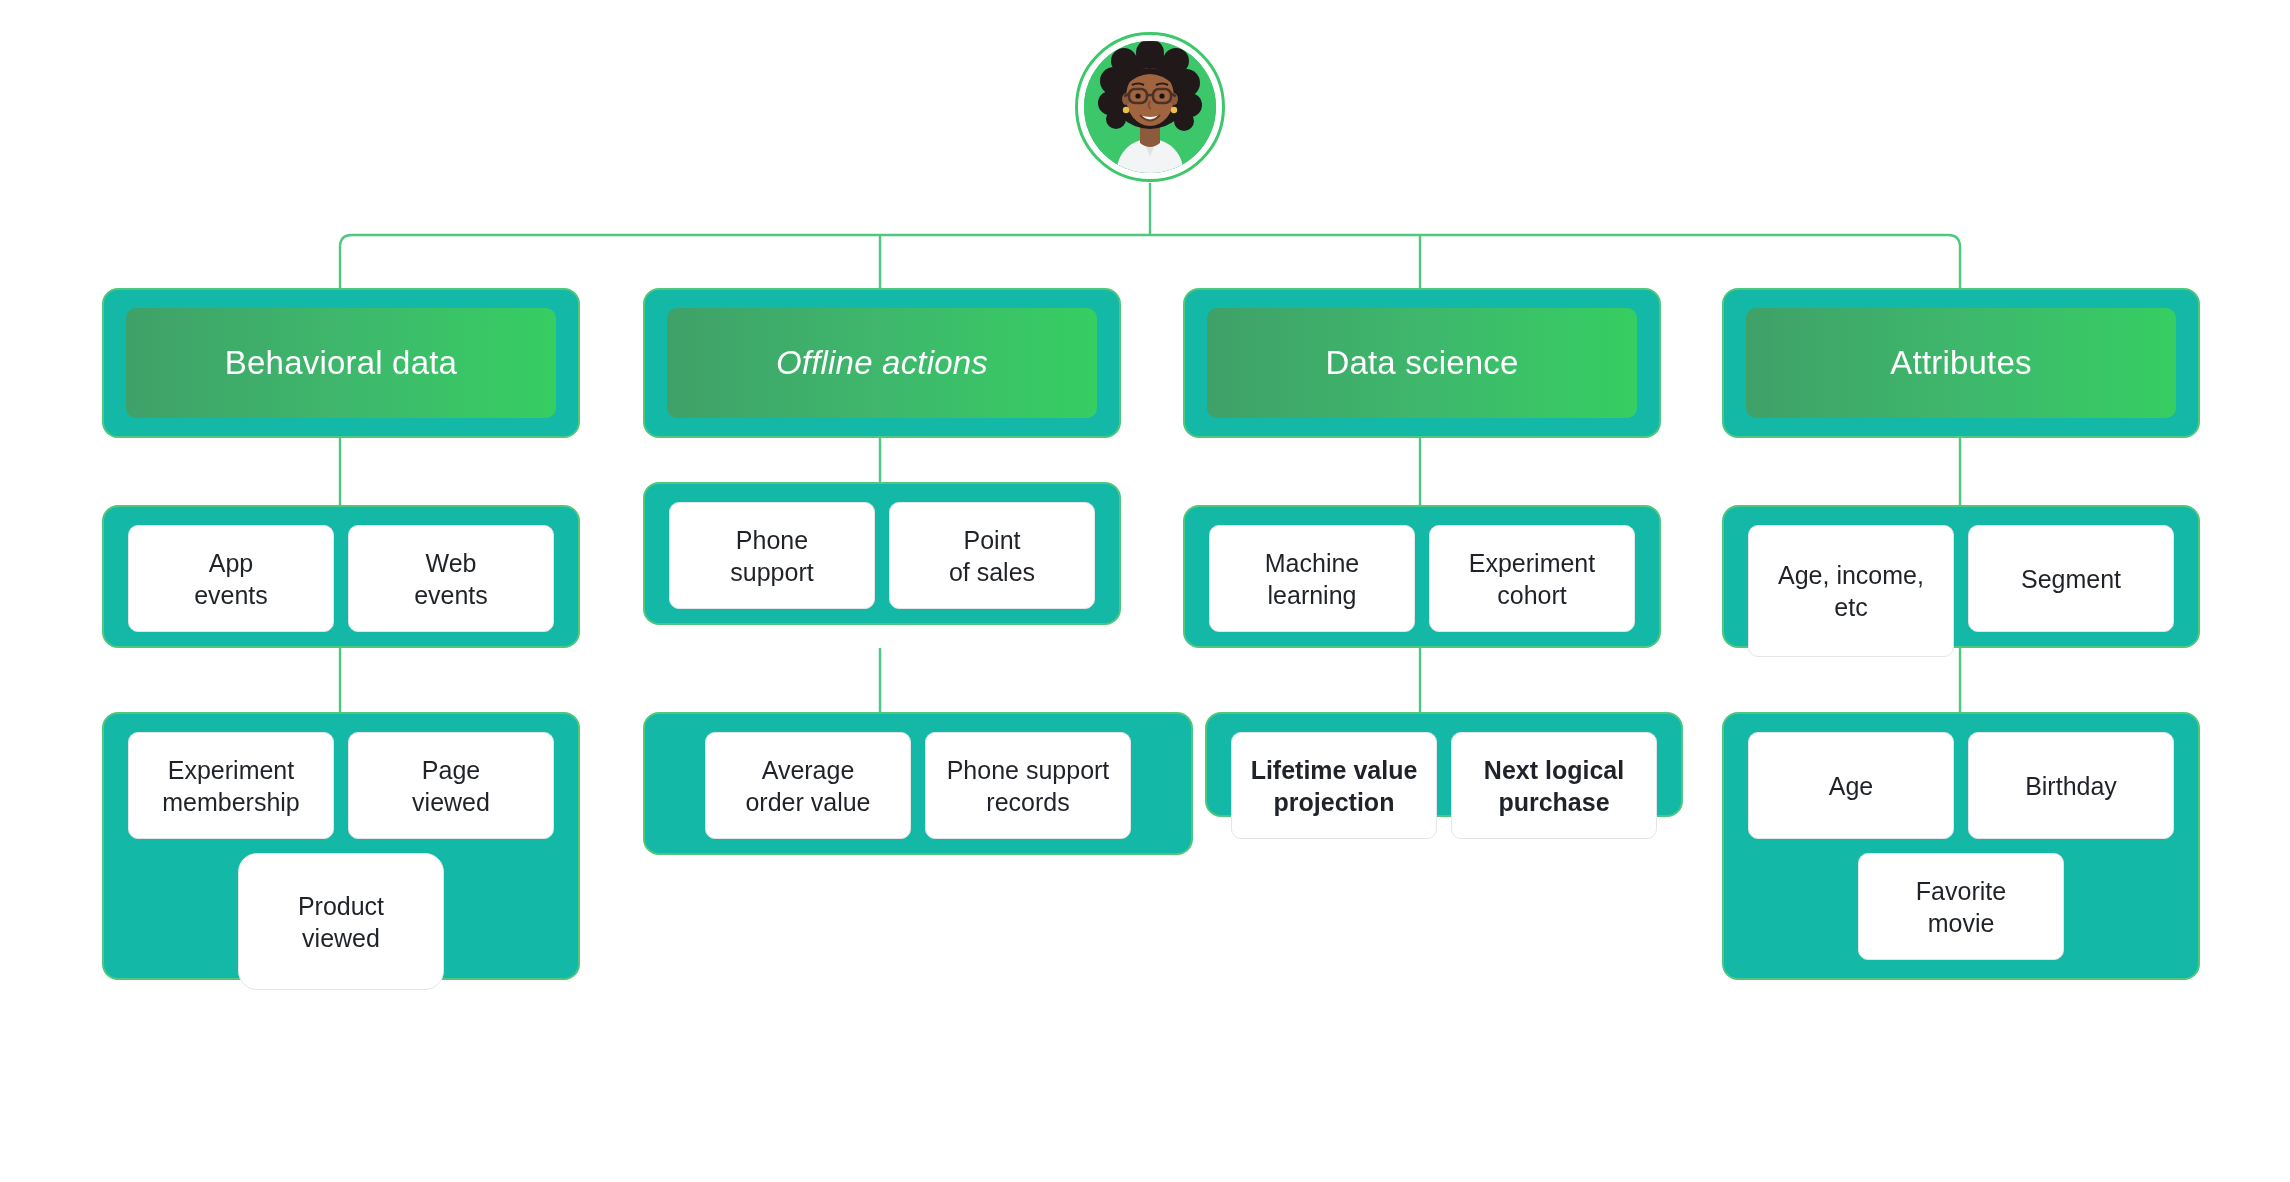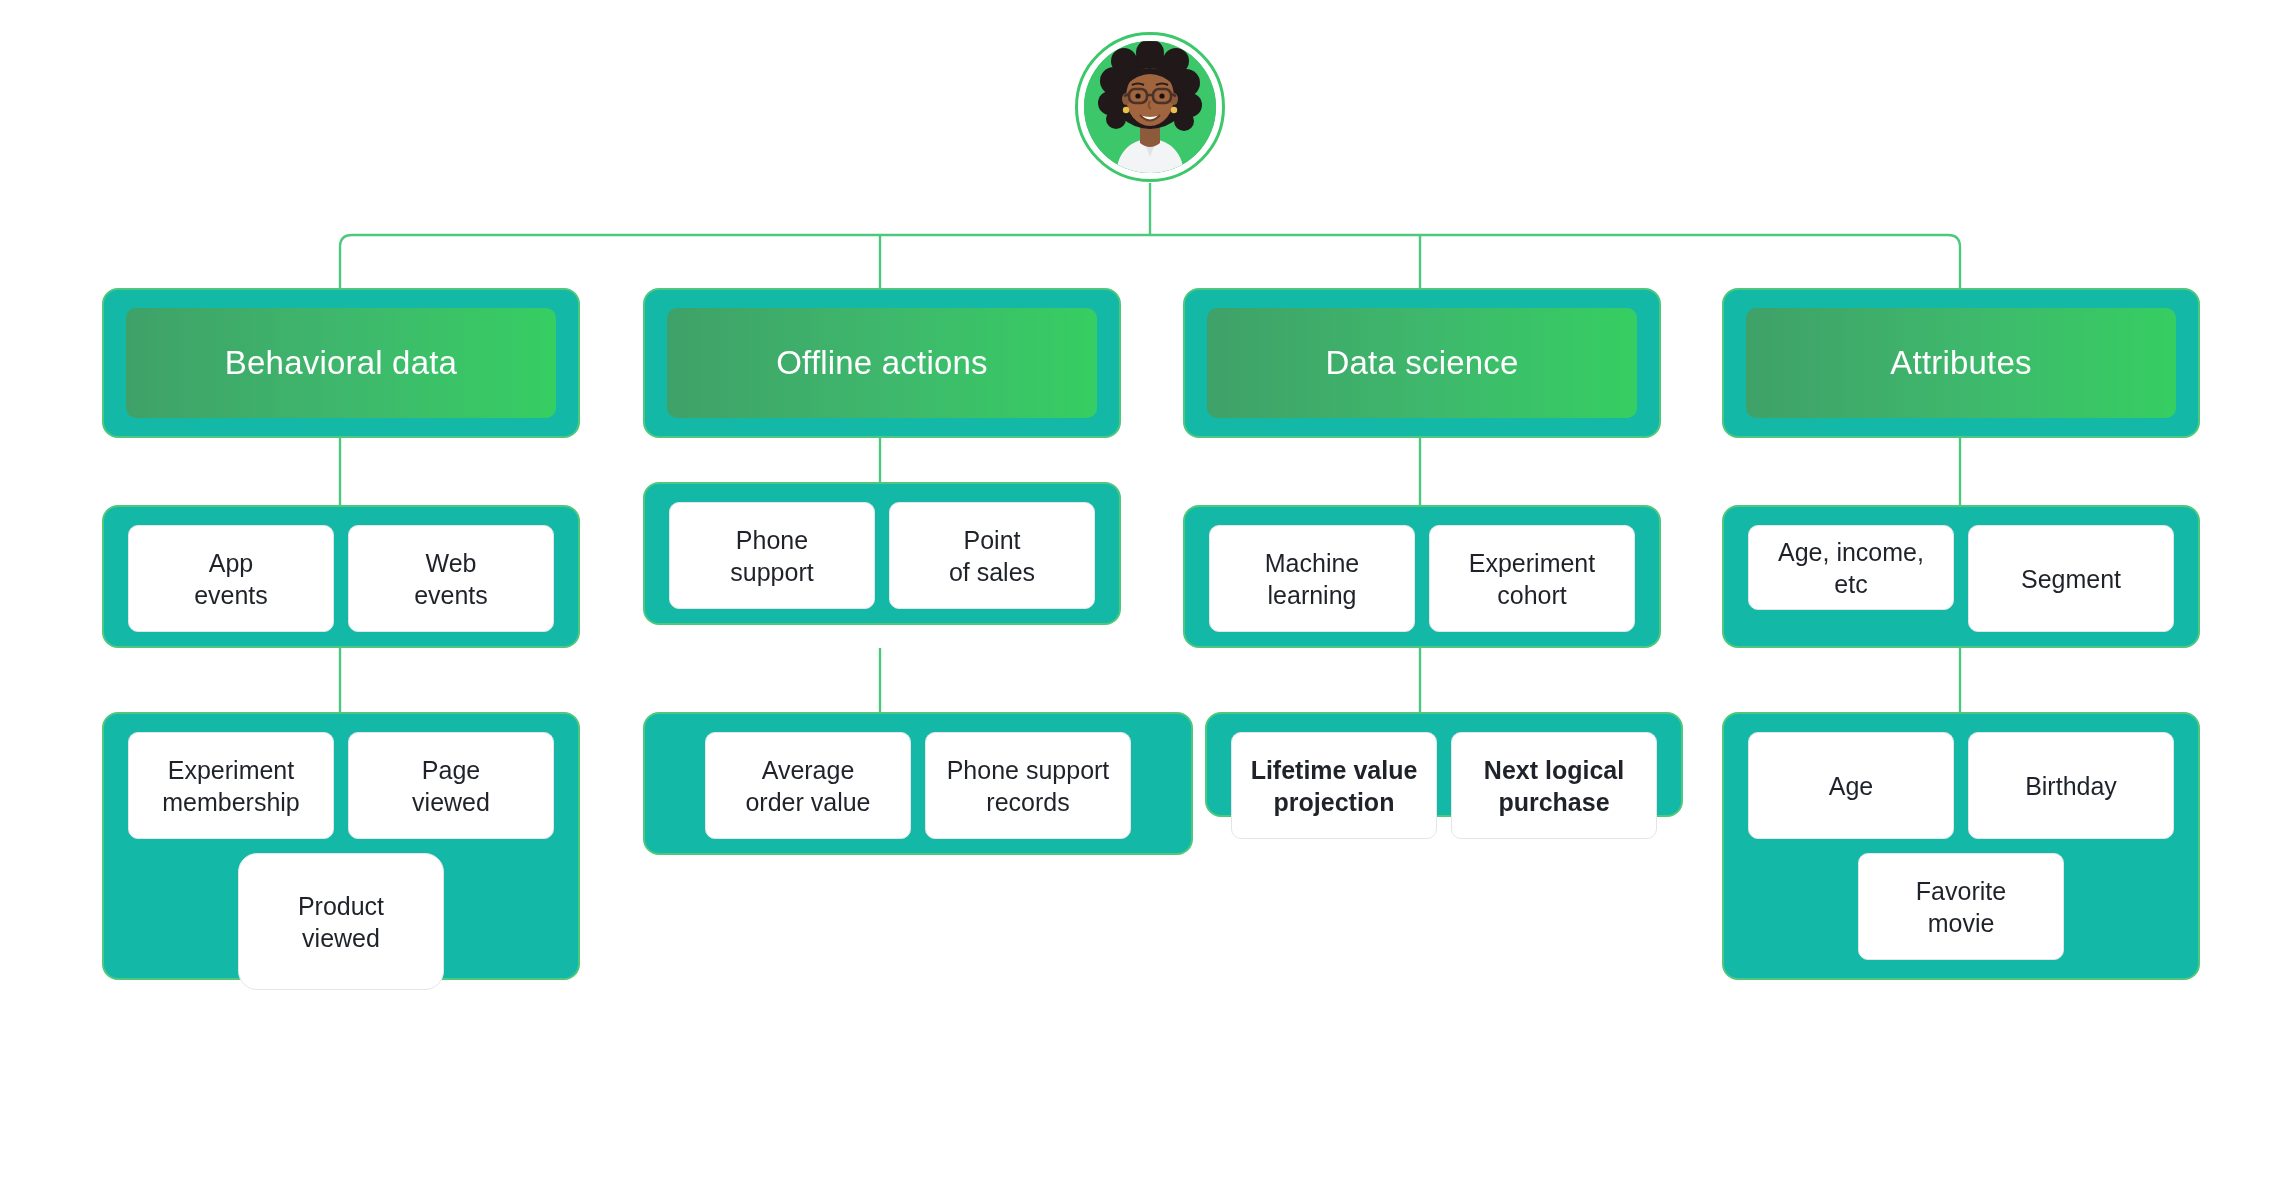--- a/index.html
+++ b/index.html
@@ -191,21 +191,21 @@
 membership</div>
         <div class="chip" style="width:206px;height:107px;">Page
 viewed</div>
         <div class="chip" style="width:206px;height:137px;border-radius:19px;">Product
 viewed</div>
       </div>
     </div>
   </div>
 
   <div class="column">
-    <div class="panel" style="left:643px; top:288px; width:478px; height:150px;">
+    <div class="panel" style="left:643px; top:288px; width:478px; height:150px;font-style:italic;">
       <div class="header-pill">Offline actions</div>
     </div>
 
     <div class="panel" style="left:643px; top:482px; width:478px; height:143px;">
       <div class="chips">
         <div class="chip" style="width:206px;height:107px;">Phone
 support</div>
         <div class="chip" style="width:206px;height:107px;">Point
 of sales</div>
       </div>
@@ -245,21 +245,21 @@
     </div>
   </div>
 
   <div class="column">
     <div class="panel" style="left:1722px; top:288px; width:478px; height:150px;">
       <div class="header-pill">Attributes</div>
     </div>
 
     <div class="panel" style="left:1722px; top:505px; width:478px; height:143px;">
       <div class="chips">
-        <div class="chip" style="width:206px;height:85px;">Age, income,
+        <div class="chip" style="width:206px;height:132px;">Age, income,
 etc</div>
         <div class="chip" style="width:206px;height:107px;">Segment</div>
       </div>
     </div>
 
     <div class="panel" style="left:1722px; top:712px; width:478px; height:268px;text-decoration:underline;">
       <div class="chips">
         <div class="chip" style="width:206px;height:107px;">Age</div>
         <div class="chip" style="width:206px;height:107px;">Birthday</div>
         <div class="chip" style="width:206px;height:107px;">Favorite

